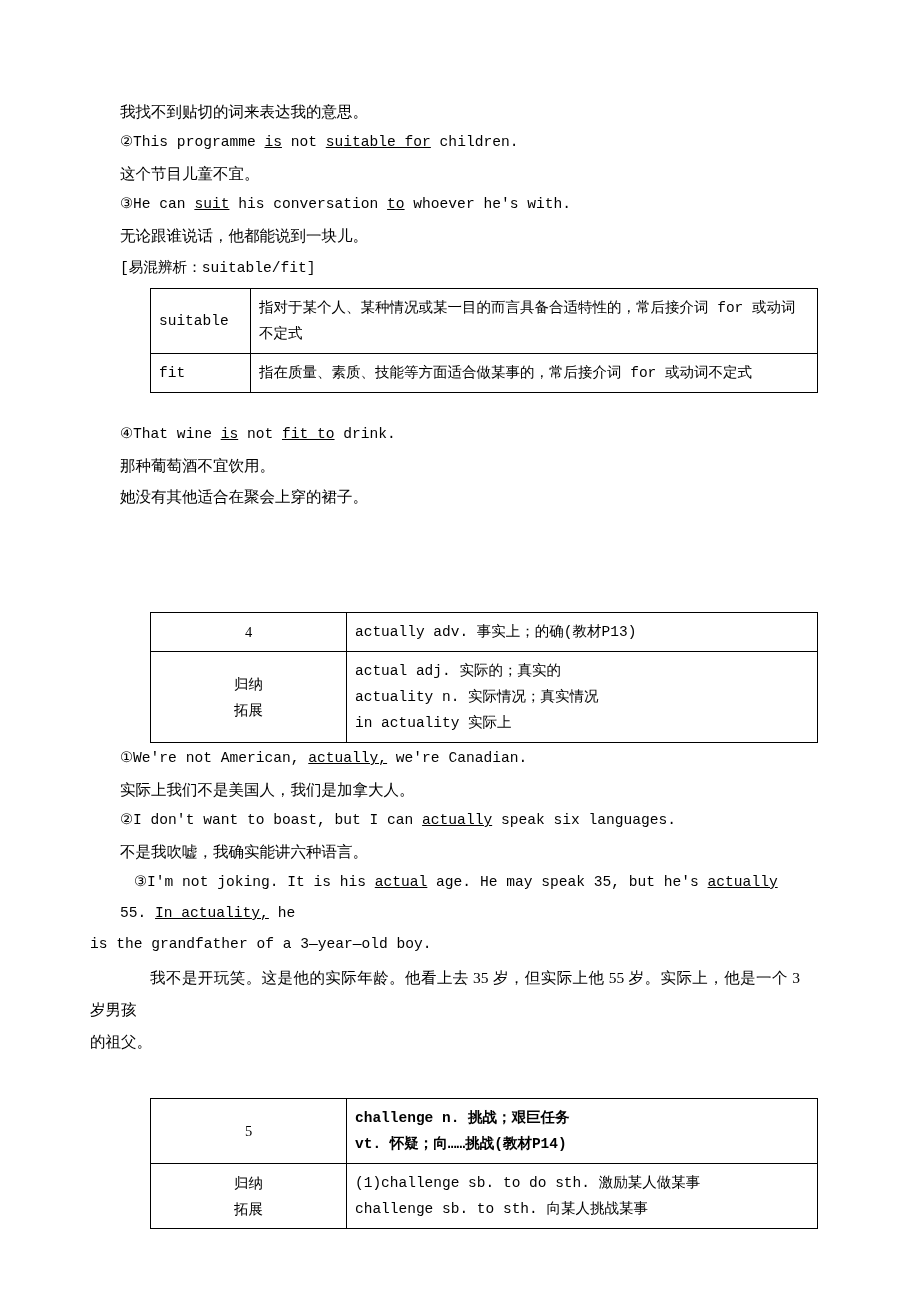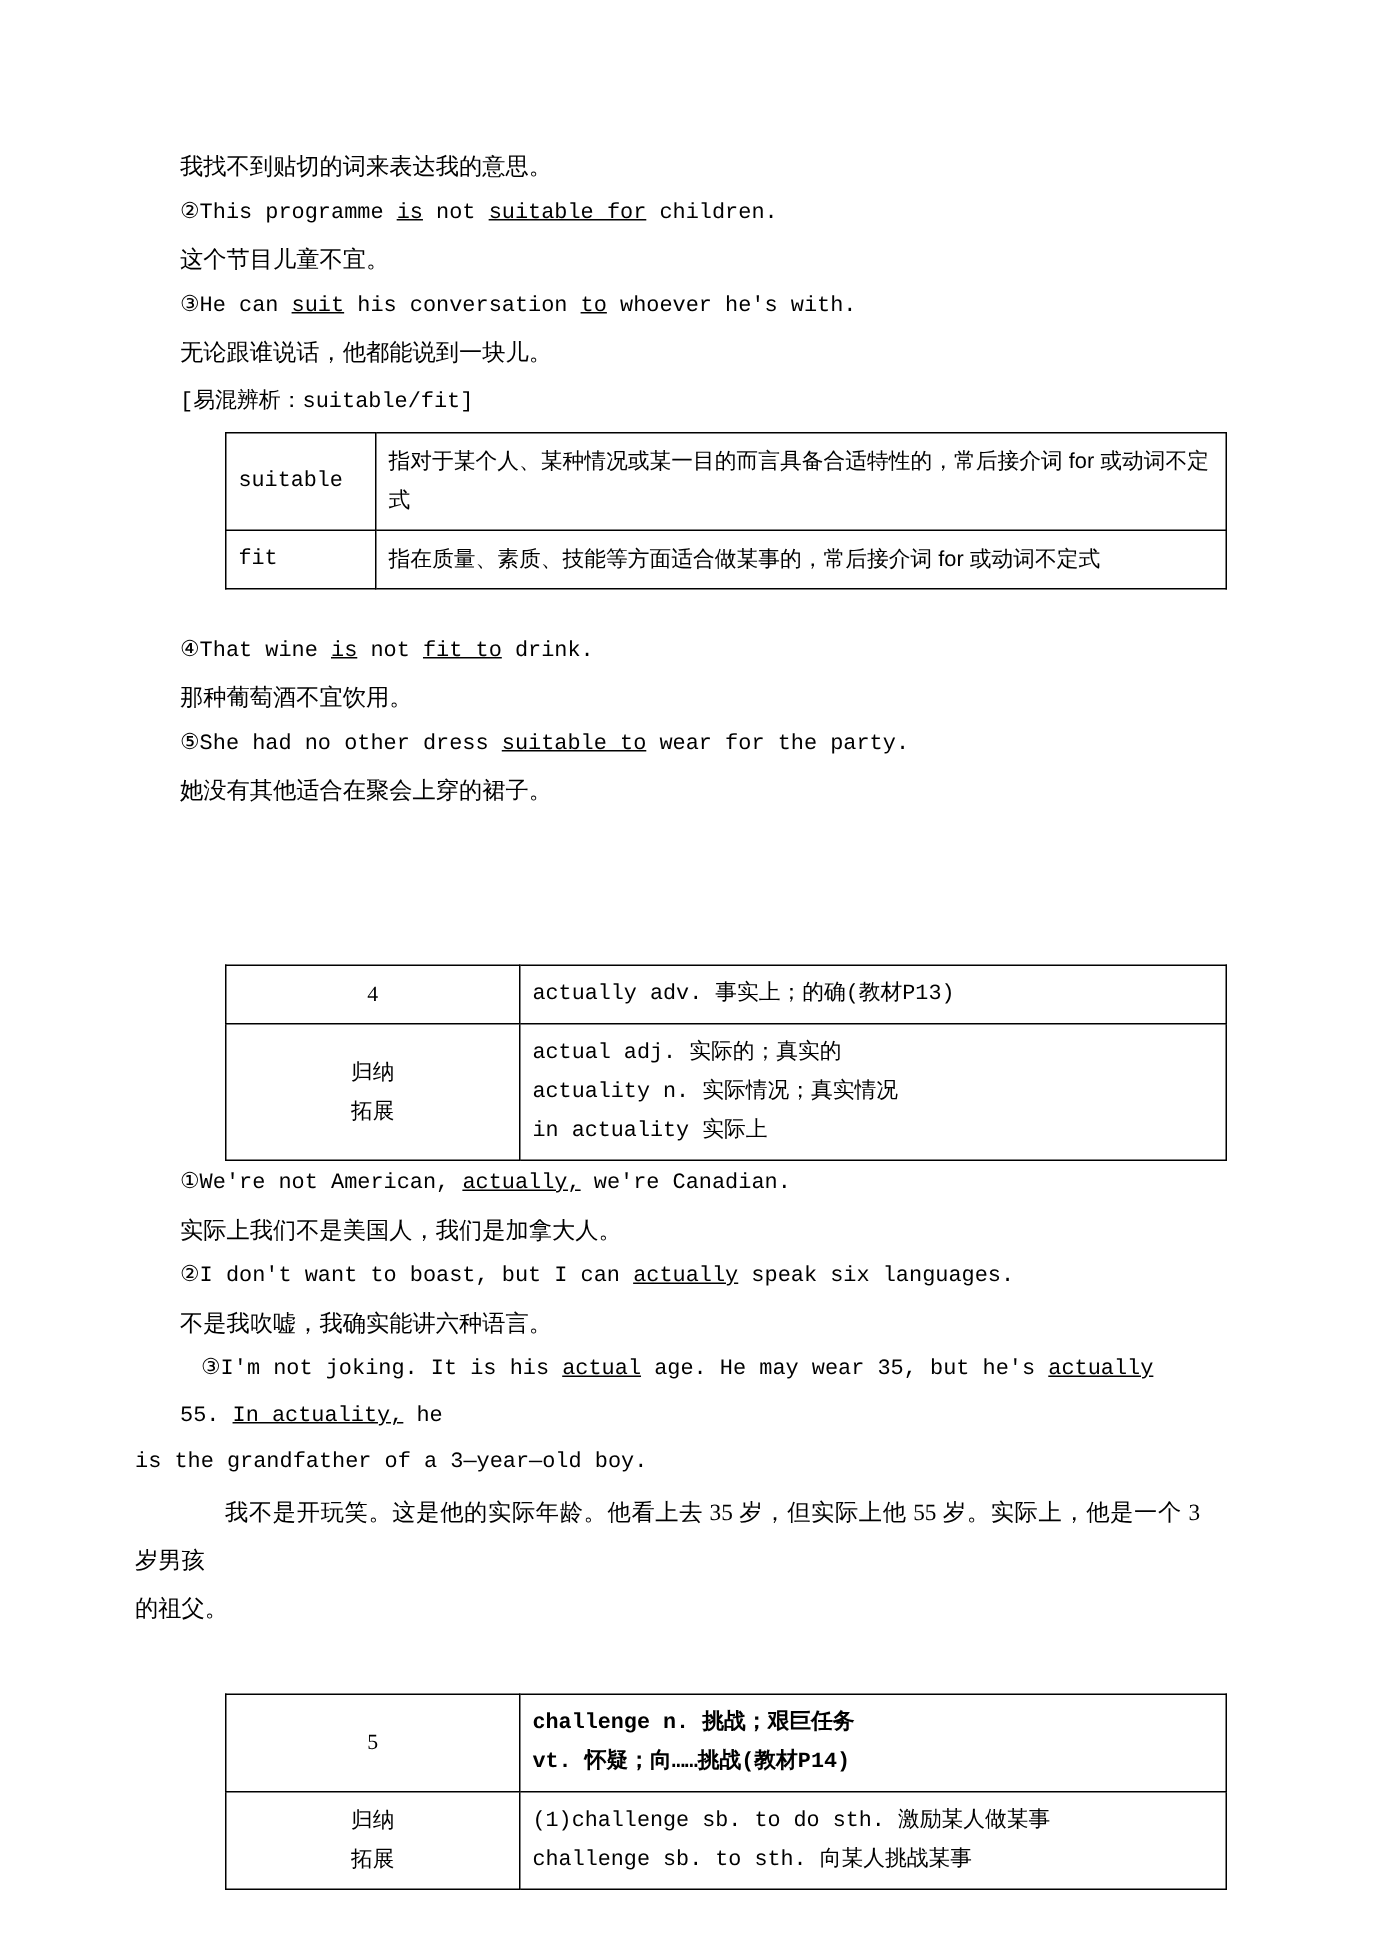--- a/index.html
+++ b/index.html
@@ -54,21 +54,21 @@
     vertical-align: middle;
     font-size: 14.5px;
     line-height: 26px;
   }
   td.cell-label {
     text-align: left;
     font-family: "Liberation Mono", monospace;
     font-size: 14.6px;
   }
   td.cell-cn {
-    font-family: Liberation Sans, sans-serif;
+    font-family: Liberation Mono, monospace;
     font-size: 14.6px;
   }
   td.cell-mix {
     font-family: "Liberation Mono", monospace;
     font-size: 14.6px;
   }
   .num-cell {
     text-align: center;
     font-family: "Liberation Serif", serif;
     font-size: 16px;
@@ -129,21 +129,20 @@
         </tr>
       </tbody>
     </table>
 
     <div class="gap-md"></div>
 
     <div class="line-en"><span>④That wine </span><u class="ul">is</u><span> not </span><u class="ul">fit to</u><span> drink.</span></div>
 
     <div class="line-cn">那种葡萄酒不宜饮用。</div>
 
-    <div class="line-en"><span>⑤She had no other dress </span><u class="ul">suitable to</u><span> wear for the party.</span></div>
 
     <div class="line-cn">她没有其他适合在聚会上穿的裙子。</div>
   </div>
 
   <div class="gap-lg"></div>
   <div style="height:36px"></div>
 
   <div>
     <table class="tbl">
       <colgroup>
@@ -170,21 +169,21 @@
     </table>
 
     <div class="line-en"><span>①We're not American, </span><u class="ul">actually,</u><span> we're Canadian.</span></div>
 
     <div class="line-cn">实际上我们不是美国人，我们是加拿大人。</div>
 
     <div class="line-en"><span>②I don't want to boast, but I can </span><u class="ul">actually</u><span> speak six languages.</span></div>
 
     <div class="line-cn">不是我吹嘘，我确实能讲六种语言。</div>
 
-    <div class="wide-line" style="text-indent:14px"><span>③I'm not joking. It is his </span><u class="ul">actual</u><span> age. He may wear 35, but he's </span><u class="ul">actually</u><span> 55. </span><u class="ul">In actuality,</u><span> he</span></div>
+    <div class="wide-line" style="text-indent:14px"><span>③I'm not joking. It is his </span><u class="ul">actual</u><span> age. He may speak 35, but he's </span><u class="ul">actually</u><span> 55. </span><u class="ul">In actuality,</u><span> he</span></div>
 
     <div class="wide-line" style="margin-left:-30px">is the grandfather of a 3—year—old boy.</div>
 
     <div class="para" style="margin-left:-30px; margin-top:2px"><span style="padding-left:60px">我不是开玩笑。这是他的实际年龄。他看上去 35 岁，但实际上他 55 岁。实际上，他是一个 3 岁男孩</span></div>
     <div class="para" style="margin-left:-30px">的祖父。</div>
   </div>
 
   <div style="height:36px"></div>
 
   <div>

